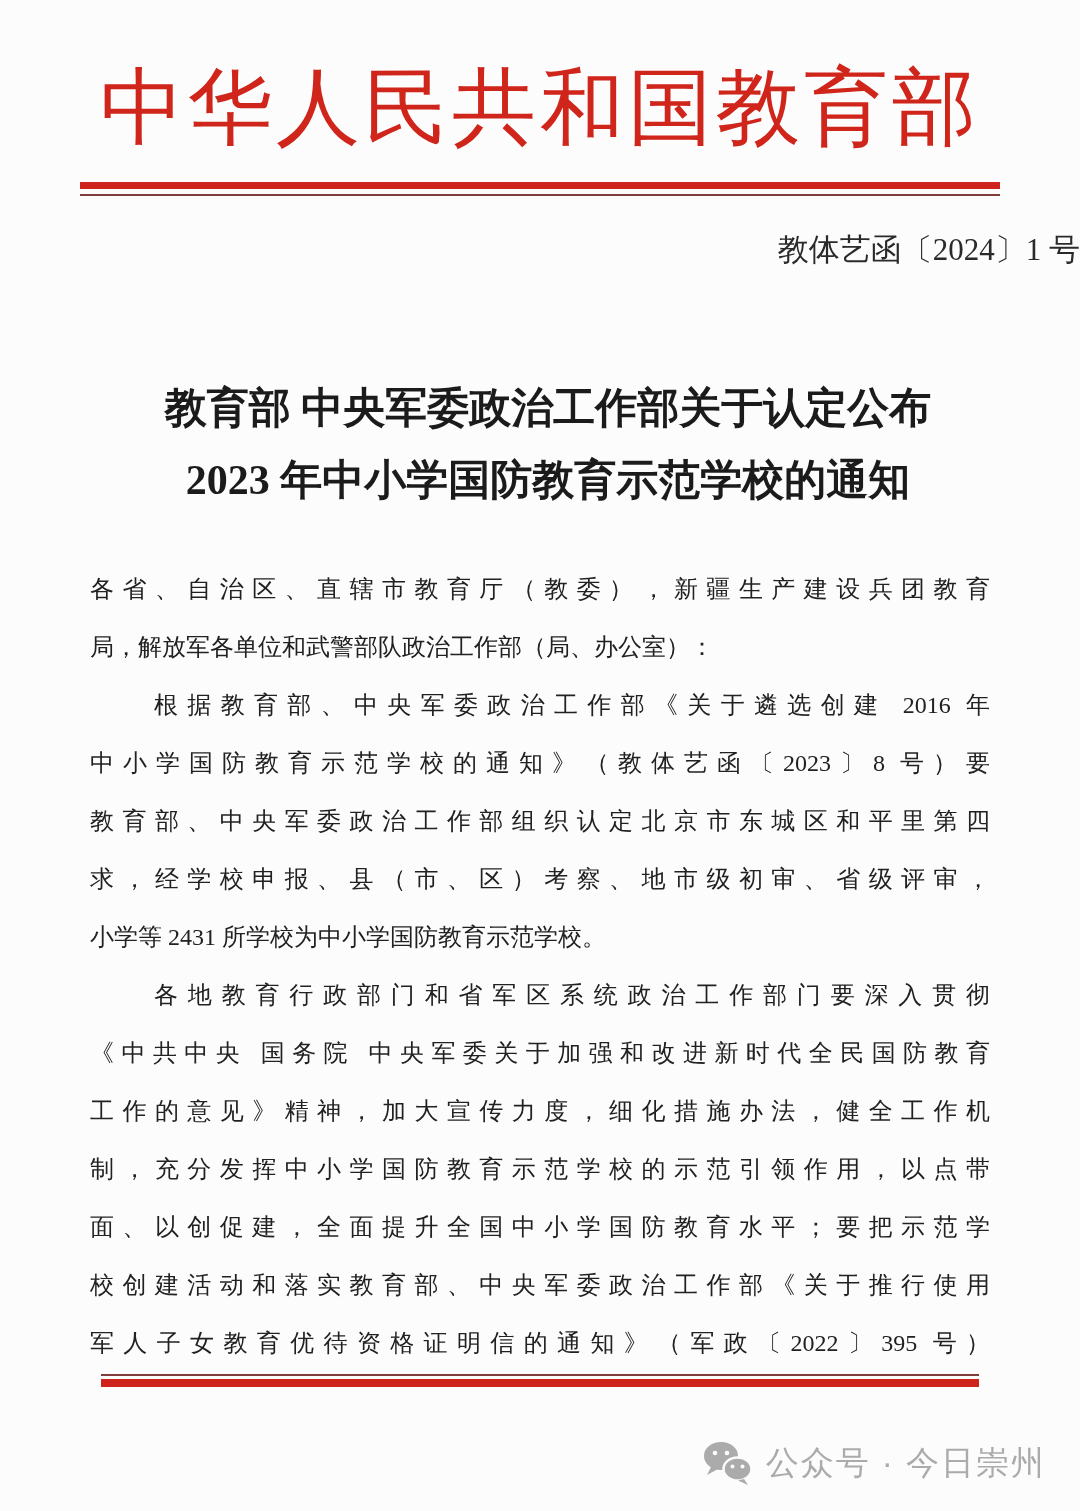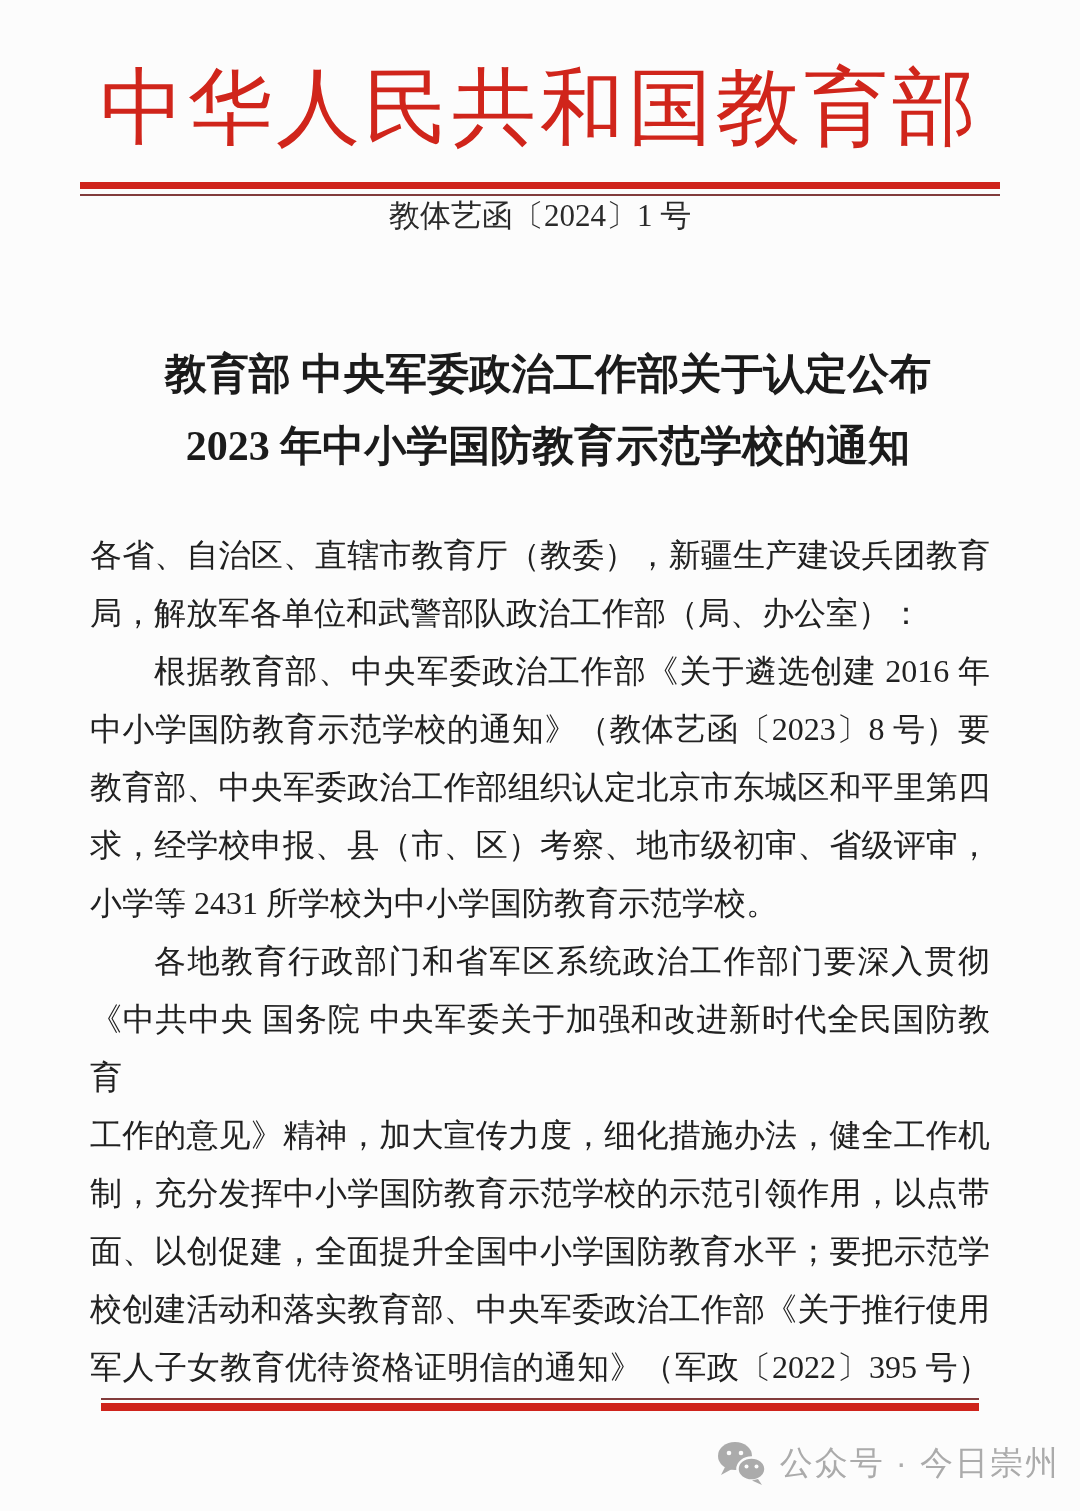--- a/index.html
+++ b/index.html
@@ -40,21 +40,22 @@
   .rule-bottom {
     margin: 2px auto 0 auto;
     width: 878px;
   }
   .rule-bottom .thin  { height: 2px; background: #823c3c; }
   .rule-bottom .gap   { height: 3px; }
   .rule-bottom .thick { height: 8px; background: #cf241c; }
 
   
   .doc-number {
-    text-align: center;
+    margin-top: 34px;
+    text-align: right;
     font-size: 31px;
     line-height: 40px;
     color: #2a2a2a;
     white-space: nowrap;
   }
 
   
   .notice-title {
     margin-top: 102px;
     text-align: center;
@@ -62,36 +63,36 @@
     font-size: 42px;
     line-height: 72px;
     color: #1b1b1b;
     margin-left: 16px;
   }
 
   
   .body-block {
     margin: 44px auto 0 auto;
     width: 900px;
-    font-size: 32px;
+    font-size: 24px;
     line-height: 58px;
     color: #212121;
   }
   .line {
     text-align: justify;
     text-align-last: justify;
     white-space: normal;
   }
   .line.end { text-align-last: left; }
   .line.indent { text-indent: 64px; }
 
   
   .watermark {
     position: absolute;
-    right: 20px;
+    right: 34px;
     bottom: 24px;
     display: flex;
     align-items: center;
     gap: 12px;
   }
   .watermark .wm-text {
     font-family: "Liberation Sans", "DejaVu Sans", sans-serif;
     font-size: 33px;
     letter-spacing: 2px;
     color: #ababab;

